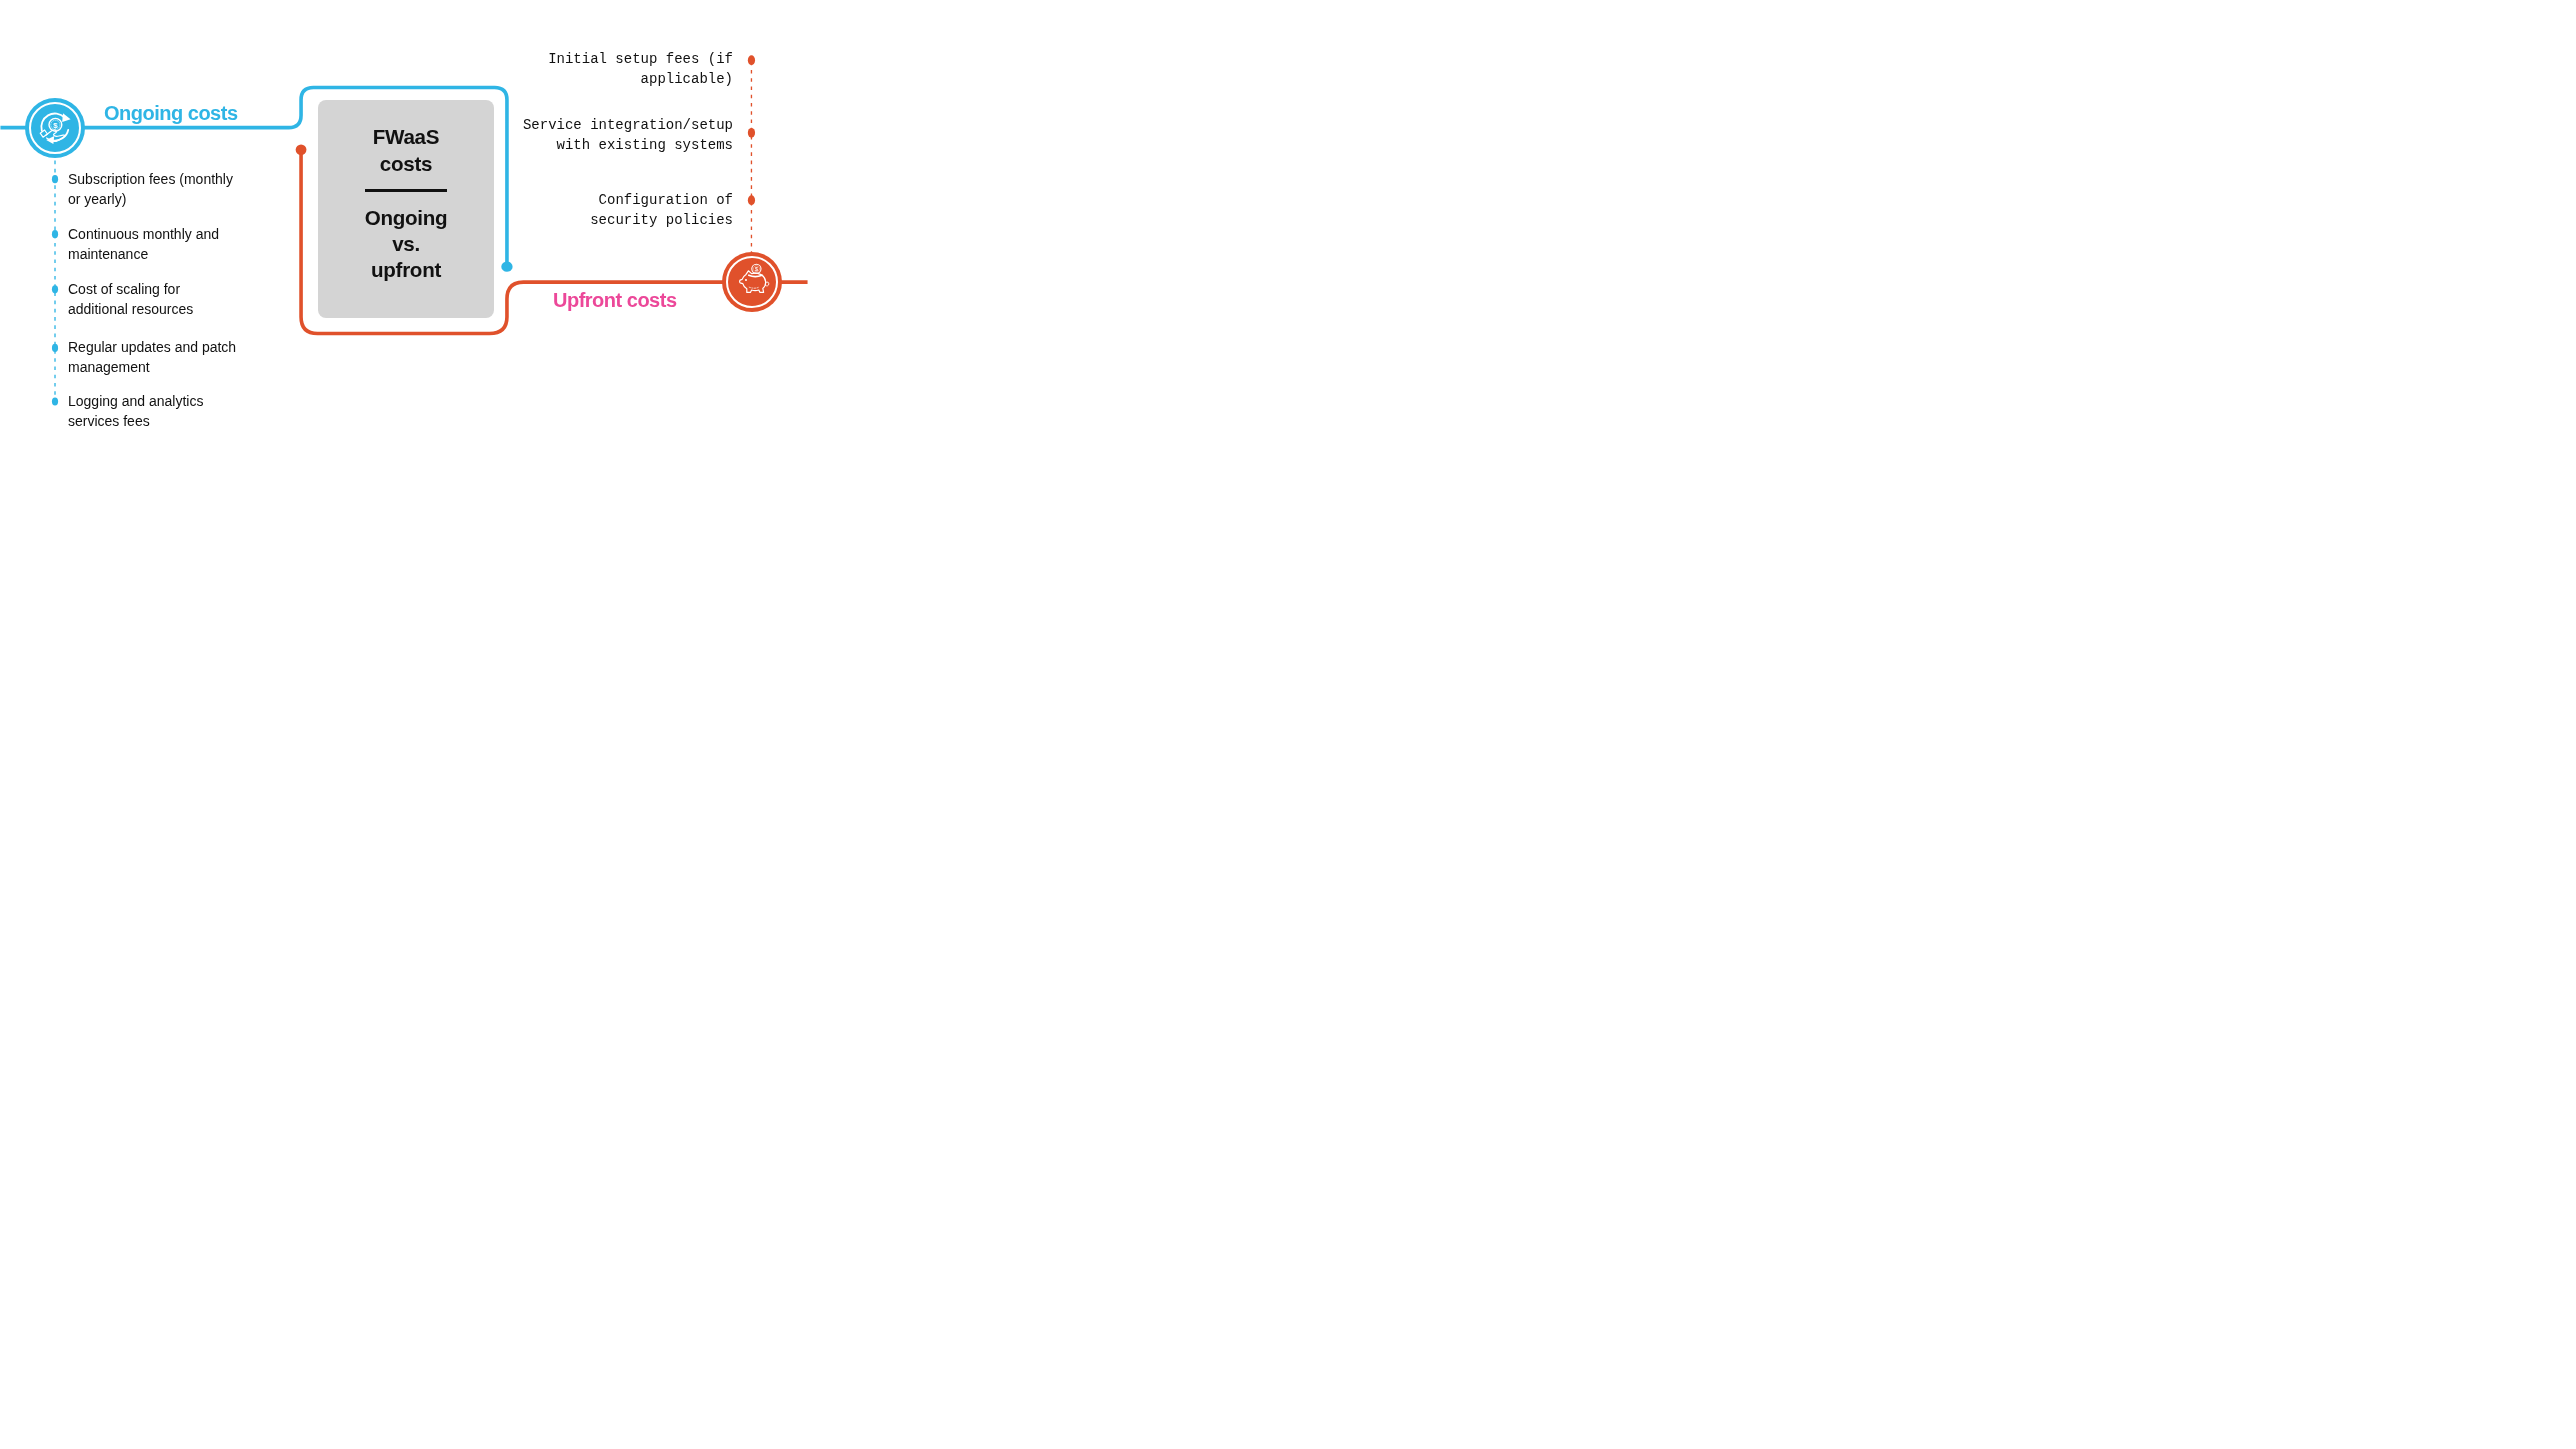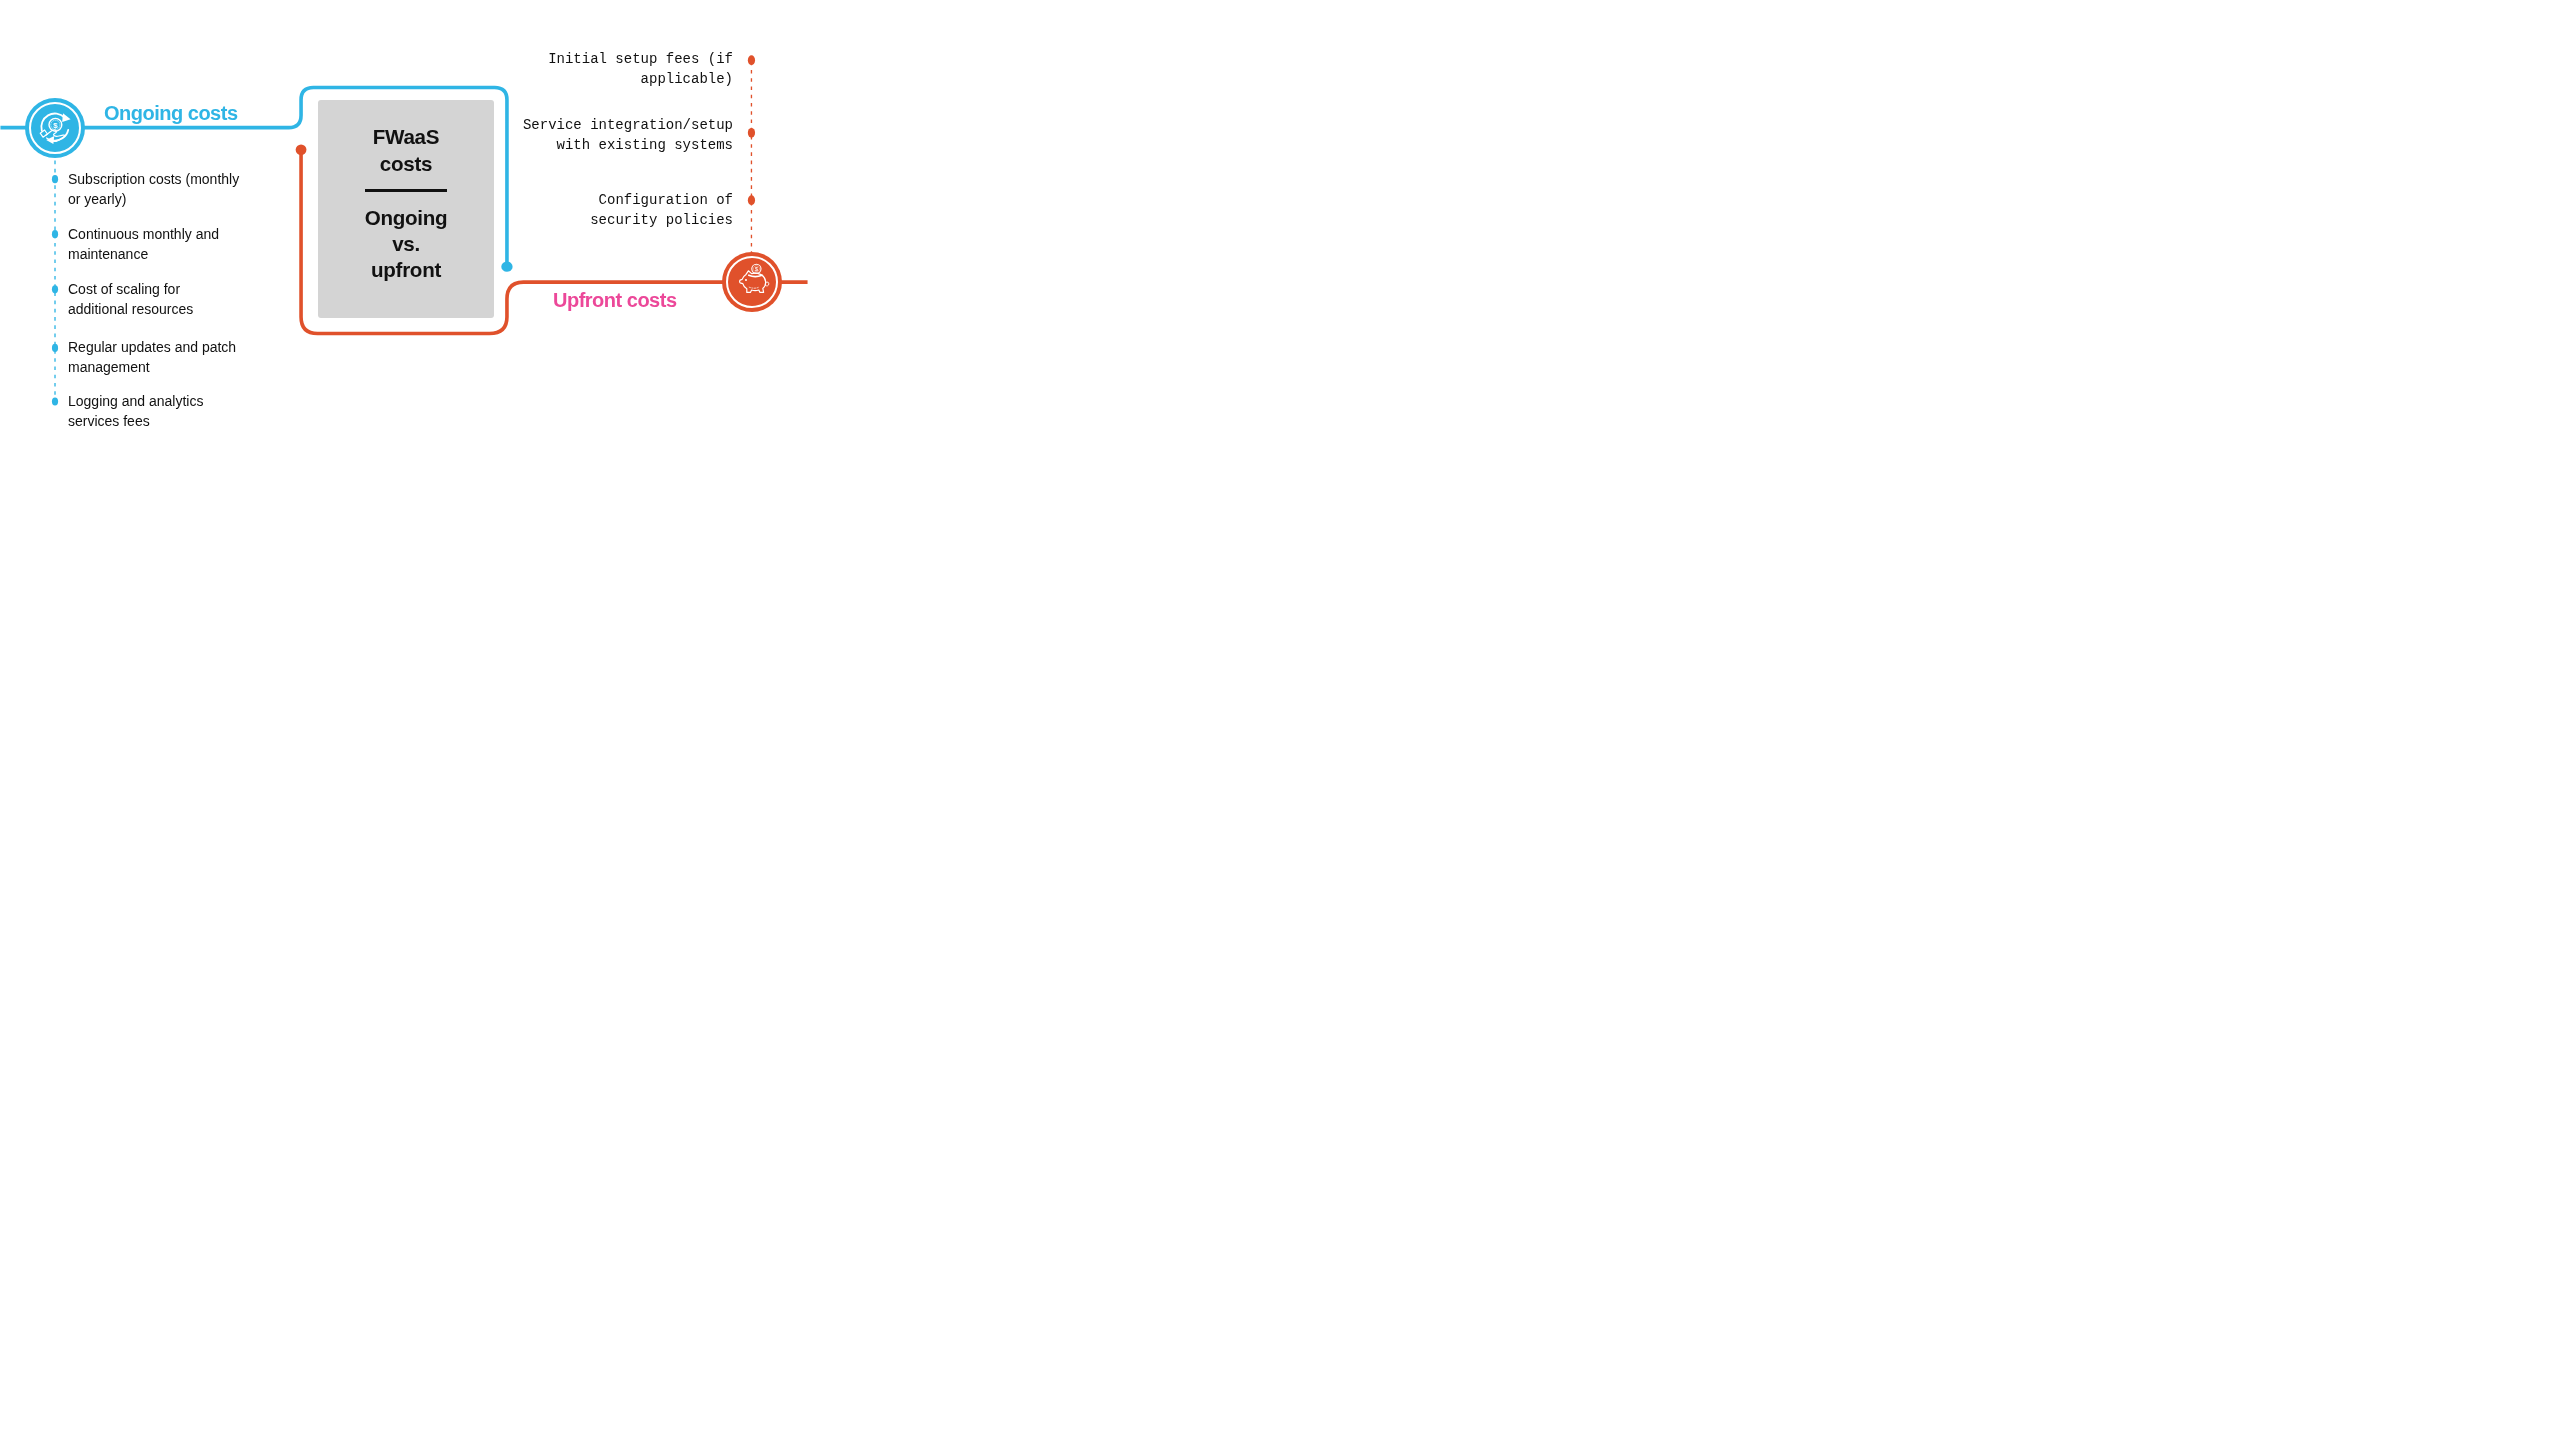--- a/index.html
+++ b/index.html
@@ -12,21 +12,21 @@
     transform-origin: 0 0;
     transform: scale(calc(100vw / 1568));
     font-family: "Liberation Sans", sans-serif;
     color: #111111;
   }
   .connector-layer {
     position: absolute; inset: 0; width: 808px; height: 454px; z-index: 1;
   }
   .center-box {
     position: absolute; left: 318px; top: 100px; width: 176px; height: 218px;
-    background: #d4d4d4; border-radius: 3px; z-index: 2;
+    background: #d4d4d4; border-radius: 8px; z-index: 2;
     display: flex; flex-direction: column; align-items: center;
   }
   .center-box .box-title {
     margin-top: 23px;
     font-size: 20.6px; font-weight: bold; line-height: 27px;
     text-align: center; white-space: pre-line; letter-spacing: -0.3px;
   }
   .center-box .box-divider {
     width: 82px; height: 2.6px; background: #111111; margin: 12px auto 13.4px;
   }
@@ -122,21 +122,21 @@
 
   <div class="center-box">
     <div class="box-title">FWaaS
 costs</div>
     <div class="box-divider"></div>
     <div class="box-subtitle">Ongoing
 vs.
 upfront</div>
   </div>
 
-  <div class="o-item" style="top:170px">Subscription costs (monthly
+  <div class="o-item" style="top:170px">Subscription fees (monthly
 or yearly)</div>
   <div class="o-item" style="top:225px">Continuous monthly and
 maintenance</div>
   <div class="o-item" style="top:280px">Cost of scaling for
 additional resources</div>
   <div class="o-item" style="top:338px">Regular updates and patch
 management</div>
   <div class="o-item" style="top:392px">Logging and analytics
 services fees</div>
 

